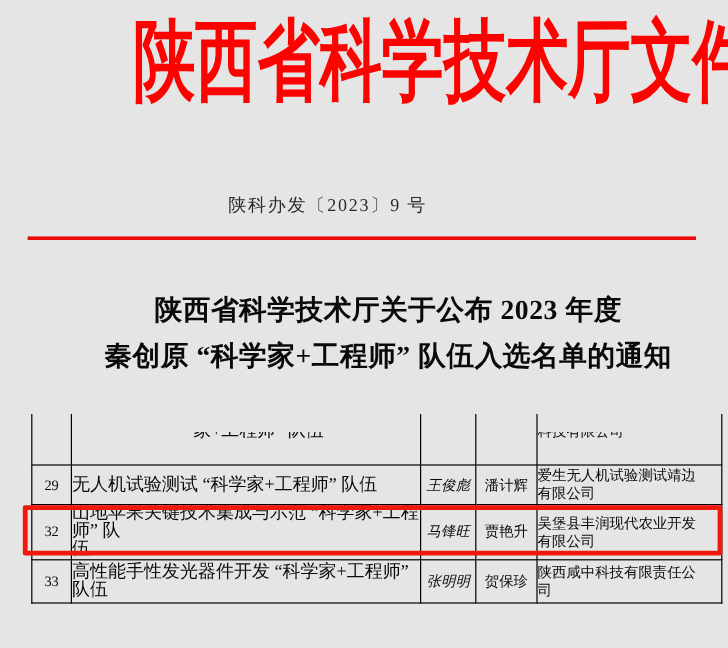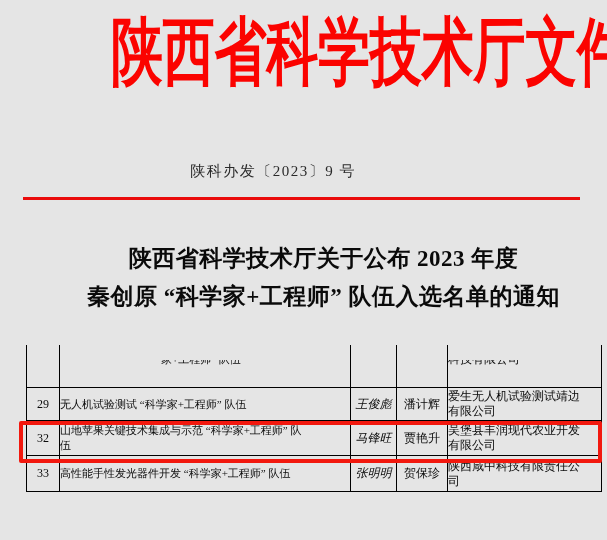--- a/index.html
+++ b/index.html
@@ -36,21 +36,21 @@
   
   .table-wrap{position:absolute;top:345px;left:26px;width:570px;}
   table.roster{
     border-collapse:collapse;table-layout:fixed;width:570px;
     font-size:12px;line-height:15px;color:#0a0a0a;
   }
   table.roster td{
     border:1px solid #000;padding:0;vertical-align:middle;overflow:hidden;
   }
   td.c-num{width:32px;text-align:center;}
-  td.c-team{width:290px;text-align:left;padding:1px 2px 1px 4px;font-size:11px;white-space:pre-line;}
+  td.c-team{width:290px;text-align:left;padding:1px 2px 1px 4px;font-size:15px;white-space:pre-line;}
   td.c-sci{width:45px;text-align:center;font-style:italic;}
   td.c-eng{width:50px;text-align:center;}
   td.c-comp{width:153px;text-align:left;padding:1px 10px 1px 4px;white-space:pre-line;}
   tr.r-top td{border-top:none;height:12px;vertical-align:top;}
   tr.h32 td{height:32px;} tr.h35 td{height:35px;} tr.h38 td{height:38px;} tr.h34 td{height:34px;}
   .clip-bottom{display:block;height:12px;overflow:hidden;}
   .clip-bottom span{display:block;margin-top:-8px;line-height:15px;white-space:nowrap;}
   .frag-indent{padding-left:101px;}
   
   .highlight-box{

